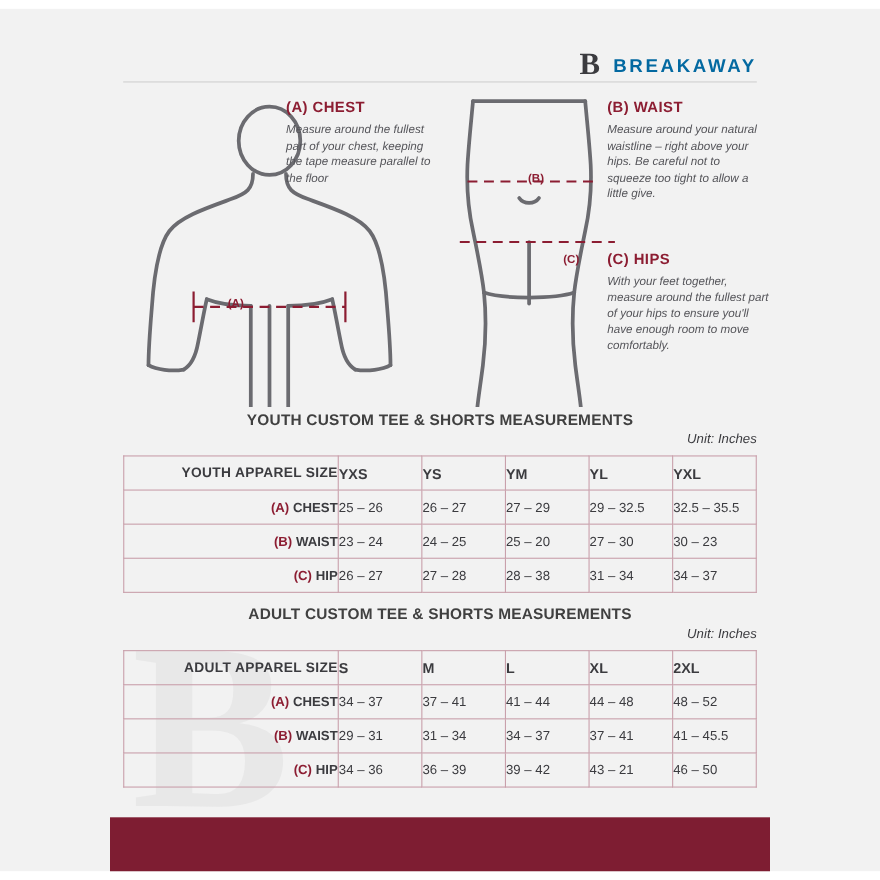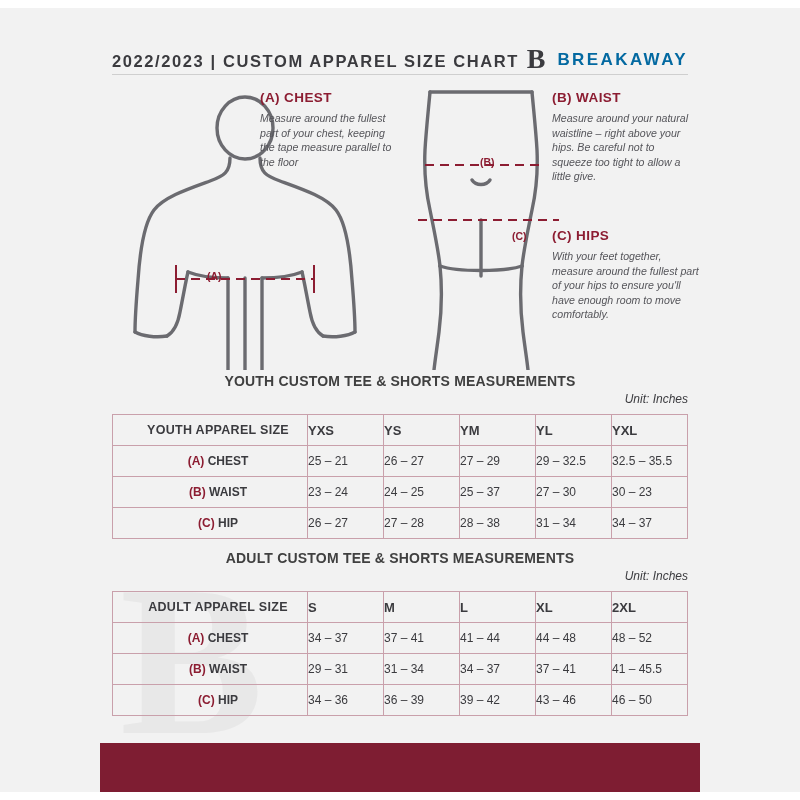--- a/index.html
+++ b/index.html
@@ -153,21 +153,21 @@
   }
   table.size th, table.size td {
     border: 1px solid #c9a0ab;
     height: 30px;
     font-size: 12px;
     color: #3b3b3f;
     text-align: left;
     padding: 0;
   }
   table.size th.rowhead, table.size td.rowhead {
-    text-align: center;
+    text-align: right;
     padding-left: 16px;
     width: 178px;
     font-weight: bold;
   }
   table.size th {
     font-weight: bold;
     font-size: 13px;
   }
   table.size th.rowhead {
     font-size: 12.5px;
@@ -192,21 +192,20 @@
 </style>
 </head>
 <body>
 
 <div class="page">
   <div class="sheet">
 
     <div class="watermark">B</div>
 
     <div class="header">
-      <div class="header-title">2022/2023  |  CUSTOM APPAREL SIZE CHART</div>
       <div class="brand">
         <span class="brand-mark">B</span>
         <span class="brand-name">BREAKAWAY</span>
       </div>
     </div>
     <div class="rule"></div>
 
     <div class="illus">
       <svg width="576" height="290" viewBox="0 0 576 290">
 
@@ -272,31 +271,31 @@
             <th>YXS</th>
             <th>YS</th>
             <th>YM</th>
             <th>YL</th>
             <th>YXL</th>
           </tr>
         </thead>
         <tbody>
           <tr>
             <td class="rowhead"><span class="tag">(A)</span> <span class="rowlabel">CHEST</span></td>
-            <td>25 – 21</td>
+            <td>25 – 26</td>
             <td>26 – 27</td>
             <td>27 – 29</td>
             <td>29 – 32.5</td>
             <td>32.5 – 35.5</td>
           </tr>
           <tr>
             <td class="rowhead"><span class="tag">(B)</span> <span class="rowlabel">WAIST</span></td>
             <td>23 – 24</td>
             <td>24 – 25</td>
-            <td>25 – 37</td>
+            <td>25 – 20</td>
             <td>27 – 30</td>
             <td>30 – 23</td>
           </tr>
           <tr>
             <td class="rowhead"><span class="tag">(C)</span> <span class="rowlabel">HIP</span></td>
             <td>26 – 27</td>
             <td>27 – 28</td>
             <td>28 – 38</td>
             <td>31 – 34</td>
             <td>34 – 37</td>
@@ -334,21 +333,21 @@
             <td>31 – 34</td>
             <td>34 – 37</td>
             <td>37 – 41</td>
             <td>41 – 45.5</td>
           </tr>
           <tr>
             <td class="rowhead"><span class="tag">(C)</span> <span class="rowlabel">HIP</span></td>
             <td>34 – 36</td>
             <td>36 – 39</td>
             <td>39 – 42</td>
-            <td>43 – 46</td>
+            <td>43 – 21</td>
             <td>46 – 50</td>
           </tr>
         </tbody>
       </table>
     </div>
 
     <div class="footer-bar"></div>
   </div>
 </div>
 

